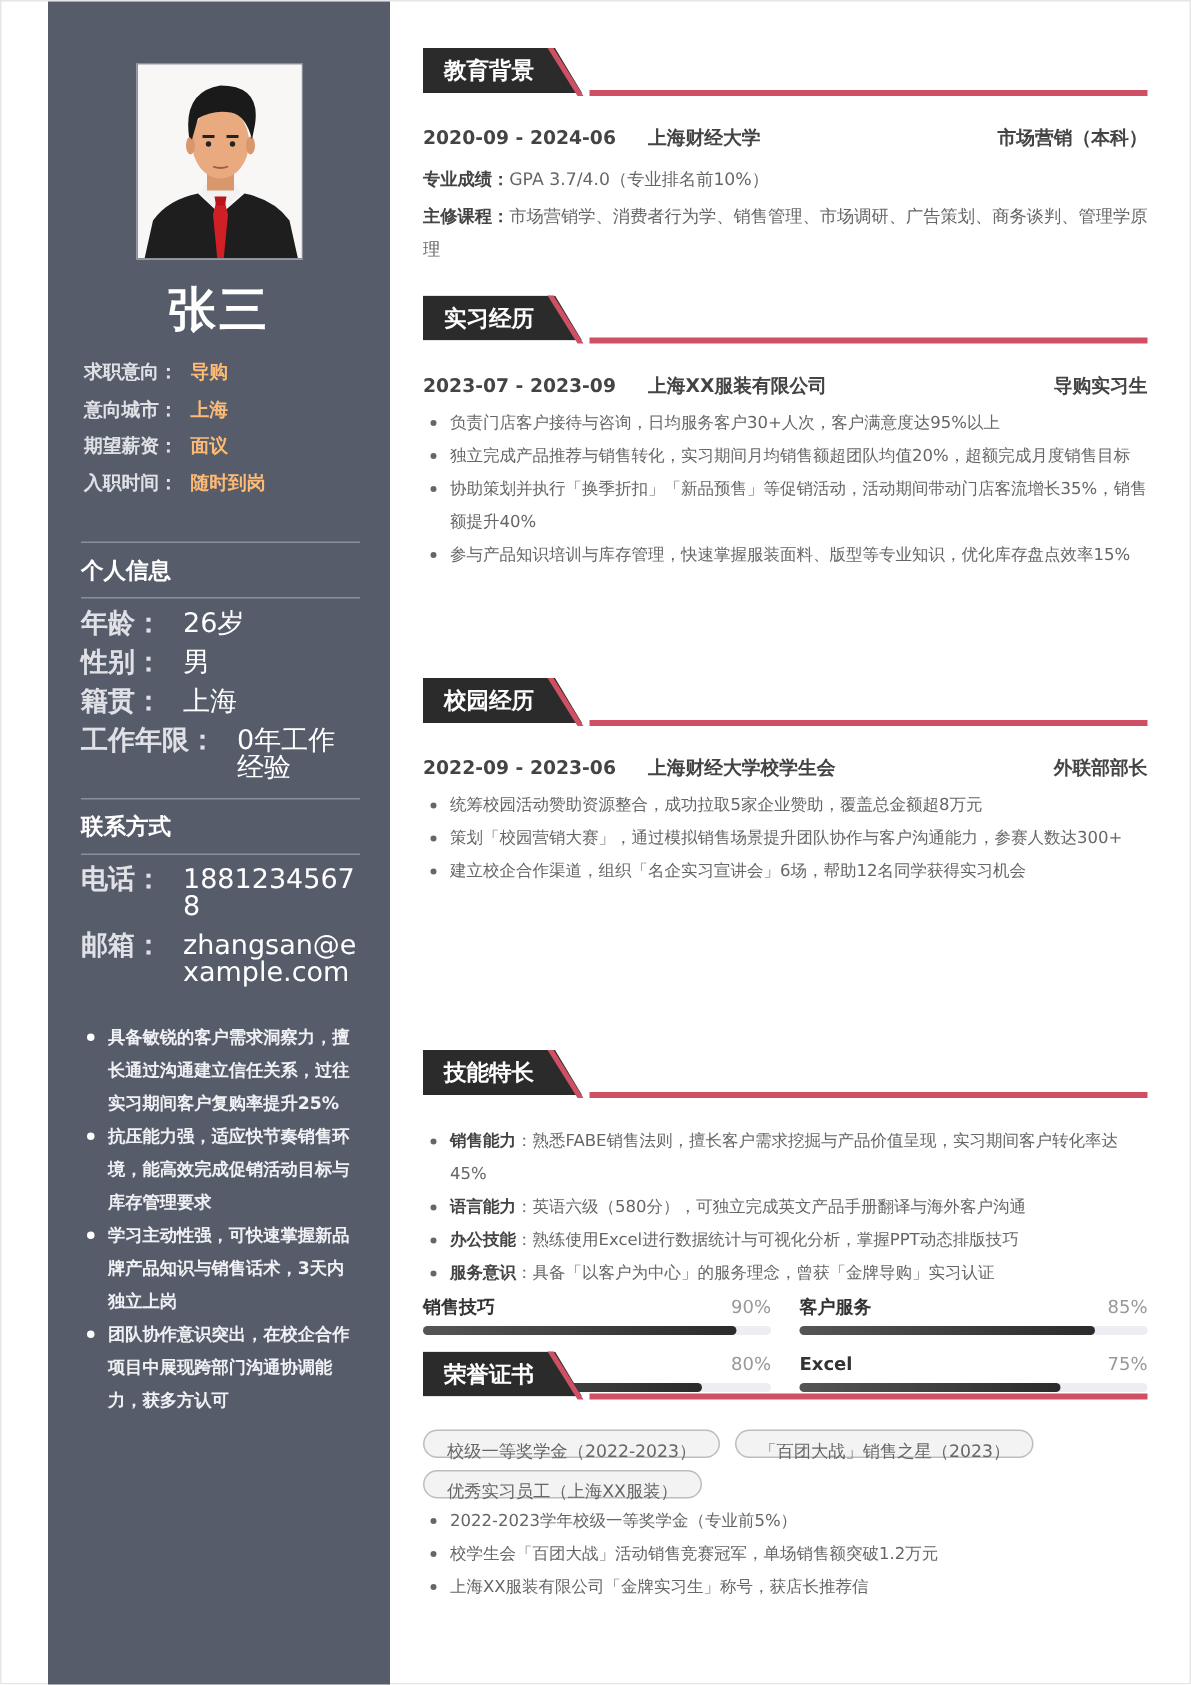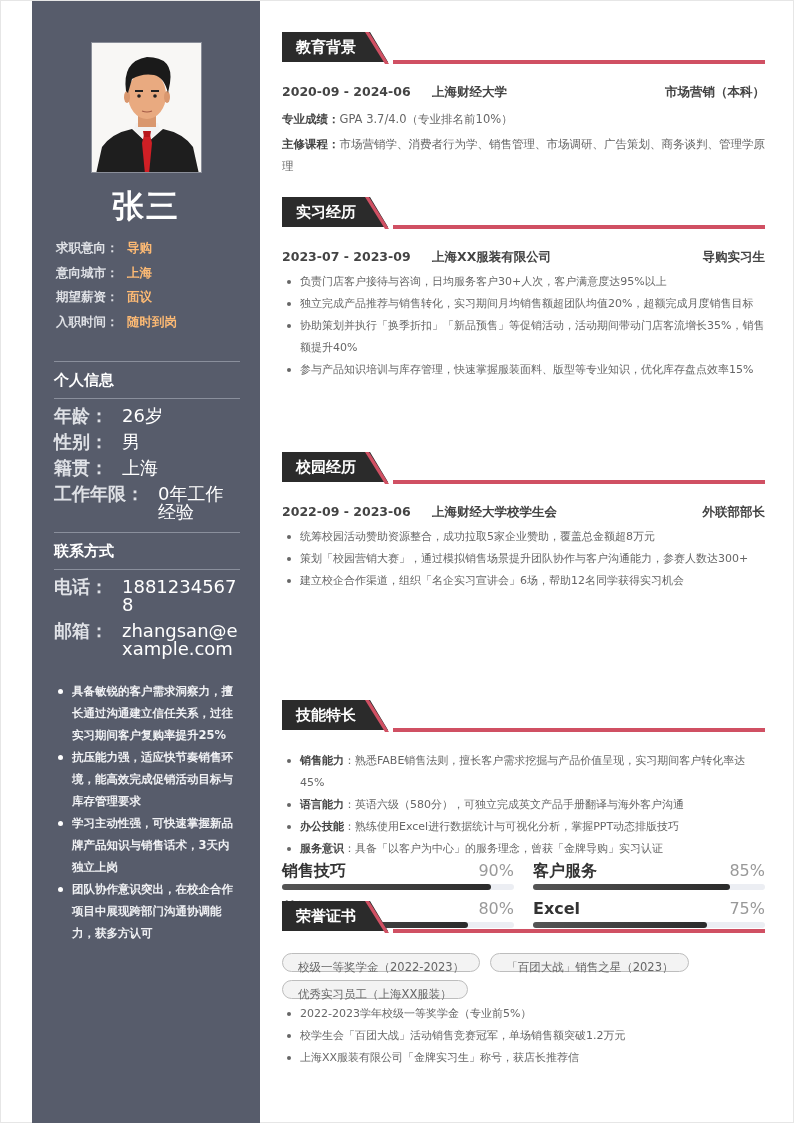--- a/index.html
+++ b/index.html
@@ -35,21 +35,21 @@
   .entry-head .l { width: 150px; }
   .entry-head .r { width: 150px; text-align: right; }
   .line-text { font-size: 11.5px; color: #666; line-height: 22px; }
   .line-text b { color: #444; }
   ul.bul { list-style: none; }
   ul.bul li { position: relative; padding-left: 18px; font-size: 11px; color: #666; line-height: 22px; }
   ul.bul li::before { content: ""; position: absolute; left: 5px; top: 9px; width: 4px; height: 4px; border-radius: 50%; background: #666; }
   ul.bul li b { color: #444; }
   .skills { display: grid; grid-template-columns: 232px 232px; column-gap: 19px; row-gap: 0; margin-top: 2px; }
   .skill { height: 38px; }
-  .skill .top { display: flex; justify-content: space-between; font-size: 16px; line-height: 18px; }
+  .skill .top { display: flex; justify-content: space-between; font-size: 12px; line-height: 18px; }
   .skill .sname { font-weight: bold; color: #333; }
   .skill .pct { color: #999; }
   .skill .bar { margin-top: 4px; height: 6px; border-radius: 3px; background: #eceef3; position: relative; }
   .skill .fill { position: absolute; left: 0; top: 0; height: 6px; border-radius: 3px; background: linear-gradient(90deg, #555 0%, #2b2b2b 100%); }
   .tags { display: flex; flex-wrap: wrap; gap: 8px 10px; margin-top: 10px; }
   .tag { border: 1px solid #bdbdbd; background: #f3f3f3; border-radius: 16px; height: 19px; line-height: 27px; padding: 0 15px; font-size: 11.5px; color: #666; }
 </style>
 </head>
 <body>
 

